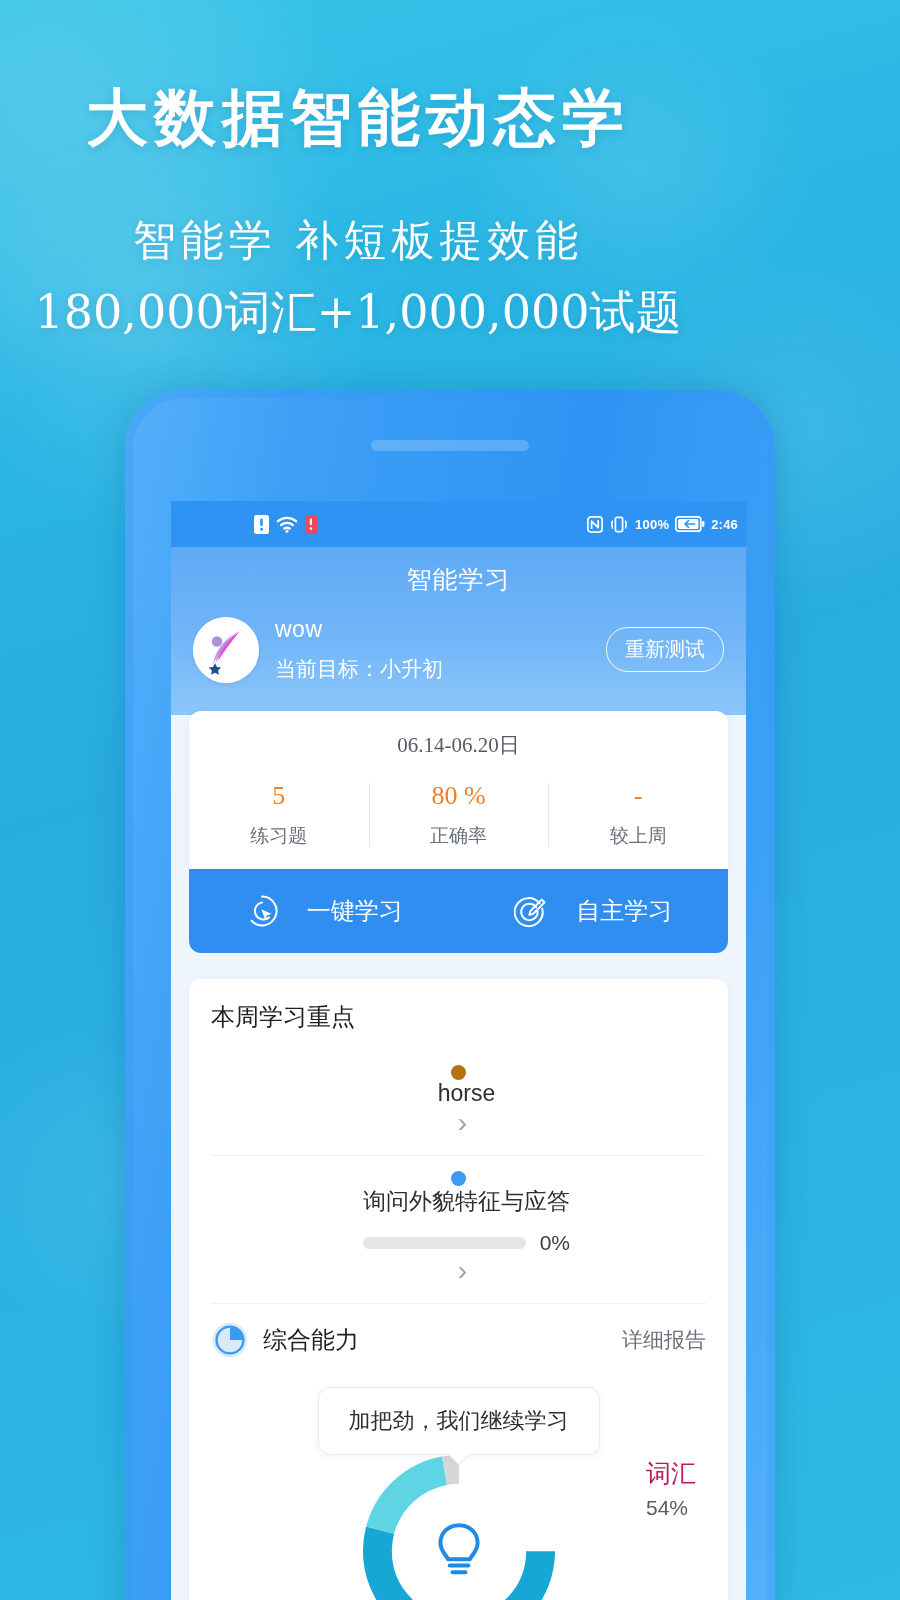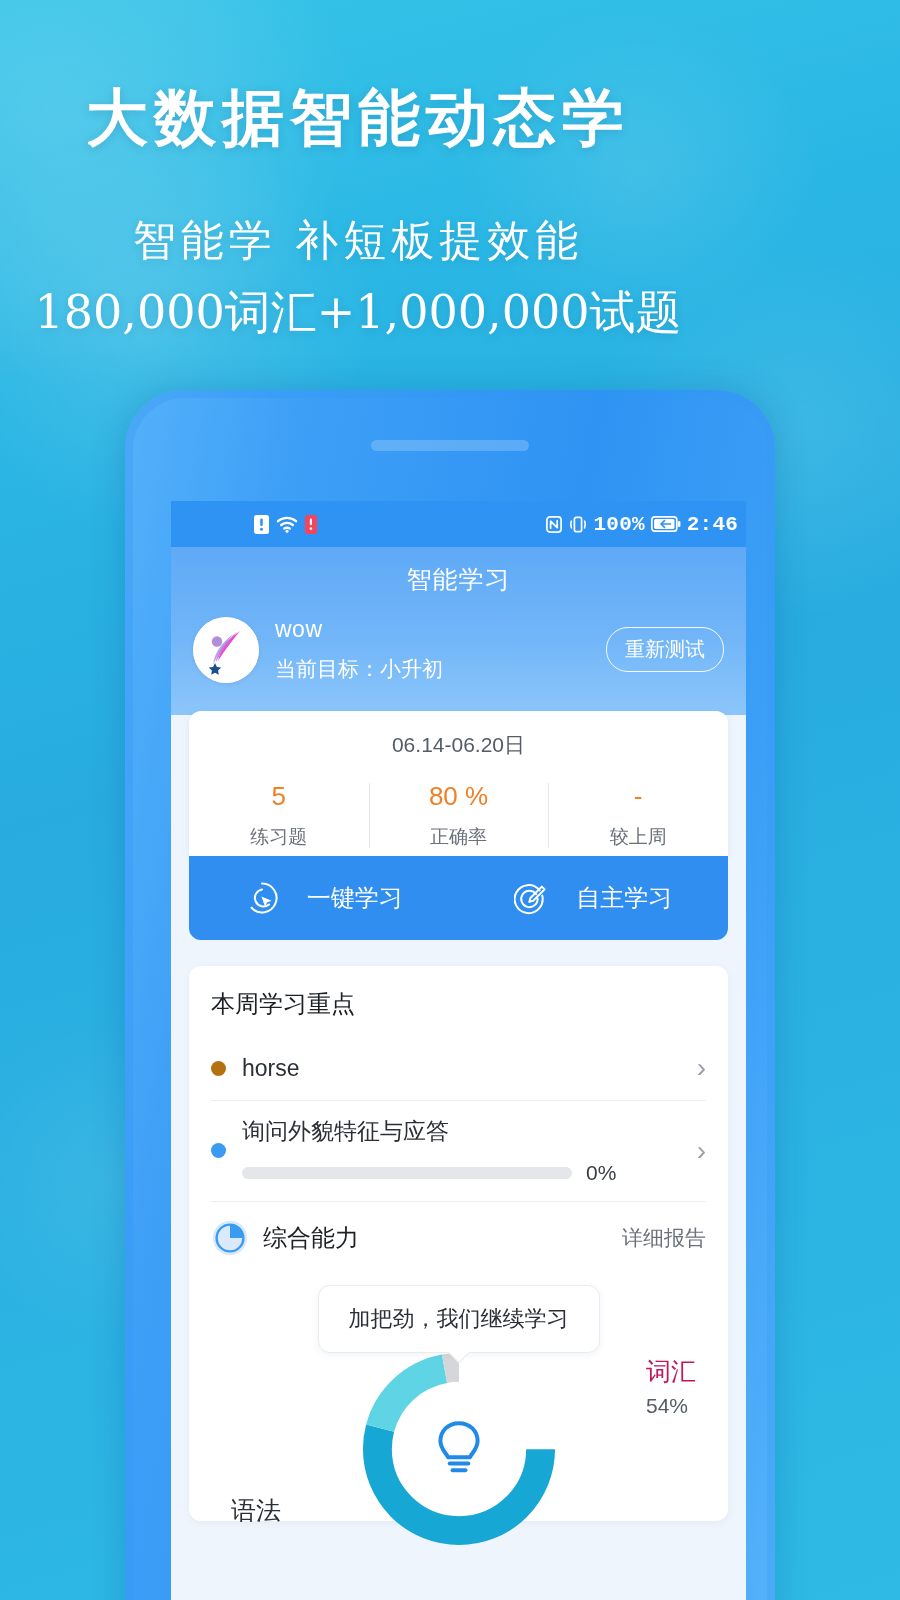--- a/index.html
+++ b/index.html
@@ -71,21 +71,21 @@
 
   
   .statusbar {
     height:46px; background:#2f93f3;
     display:flex; align-items:center; justify-content:center;
     padding:0 18px; position:relative;
   }
   .sb-left { position:absolute; left:50%; transform:translateX(-205px);
              display:flex; align-items:center; gap:7px; }
   .sb-right { position:absolute; right:8px; display:flex; align-items:center; gap:6px; }
-  .sb-txt { color:#fff; font-size:21px; font-weight:600; letter-spacing:.2px;font-family:Liberation Mono, monospace; }
+  .sb-txt { color:#fff; font-size:13px; font-weight:600; letter-spacing:.2px; }
   .ic { display:inline-flex; align-items:center; }
 
   
   .app-header {
     background:linear-gradient(180deg,#5fa9f6 0%, #72b6f8 55%, #8cc6fa 100%);
     padding-bottom:14px;
   }
   .app-title {
     text-align:center; color:#ffffff; font-size:25px;
     padding:16px 0 20px; letter-spacing:1px;
@@ -101,22 +101,23 @@
   .profile-goal { color:#ffffff; font-size:21px; margin-top:12px; }
   .retest-btn {
     border:1.6px solid rgba(255,255,255,0.92); border-radius:22px;
     color:#ffffff; font-size:20px; padding:8px 18px; white-space:nowrap;
   }
 
   
   .card-wrap { padding:0 18px; margin-top:-4px; }
   .stats-card {
     background:#ffffff; border-radius:12px 12px 0 0;
-    padding:20px 0 6px;
+    padding:20px 0 20px;
     box-shadow:0 2px 8px rgba(40,90,150,0.08);
+    font-family:Liberation Serif, serif;
   }
   .date-range { text-align:center; color:#555c66; font-size:21px; }
   .stats-row { display:flex; margin-top:22px; }
   .stat { flex:1 1 0; text-align:center; position:relative; }
   .stat + .stat::before {
     content:""; position:absolute; left:0; top:2px; bottom:2px;
     width:1px; background:#e6e8eb;
   }
   .stat-val { color:#f08026; font-size:26px; }
   .stat-lbl { color:#6b717a; font-size:19px; margin-top:12px; }
@@ -136,21 +137,21 @@
 
   
   .focus-card {
     background:#ffffff; border-radius:12px;
     margin:26px 18px 4px; padding:22px 0 0;
     box-shadow:0 2px 8px rgba(40,90,150,0.06);
   }
   .focus-title { font-size:24px; color:#1c1f24; padding:0 22px 16px; }
   .focus-item {
     display:flex; align-items:center; padding:16px 22px;
-    margin:0 0px; position:relative;
+    margin:0 0px; position:relative;flex-direction:column;
   }
   .focus-item + .focus-item::before,
   .ability-row::before {
     content:""; position:absolute; left:22px; right:22px; top:0;
     height:1px; background:#eceef1;
   }
   .dot { width:15px; height:15px; border-radius:50%; flex:0 0 auto; }
   .focus-body { flex:1 1 auto; margin-left:16px; }
   .focus-label { font-size:23px; color:#2b2f36; }
   .progress-line { display:flex; align-items:center; gap:14px; margin-top:14px; }

